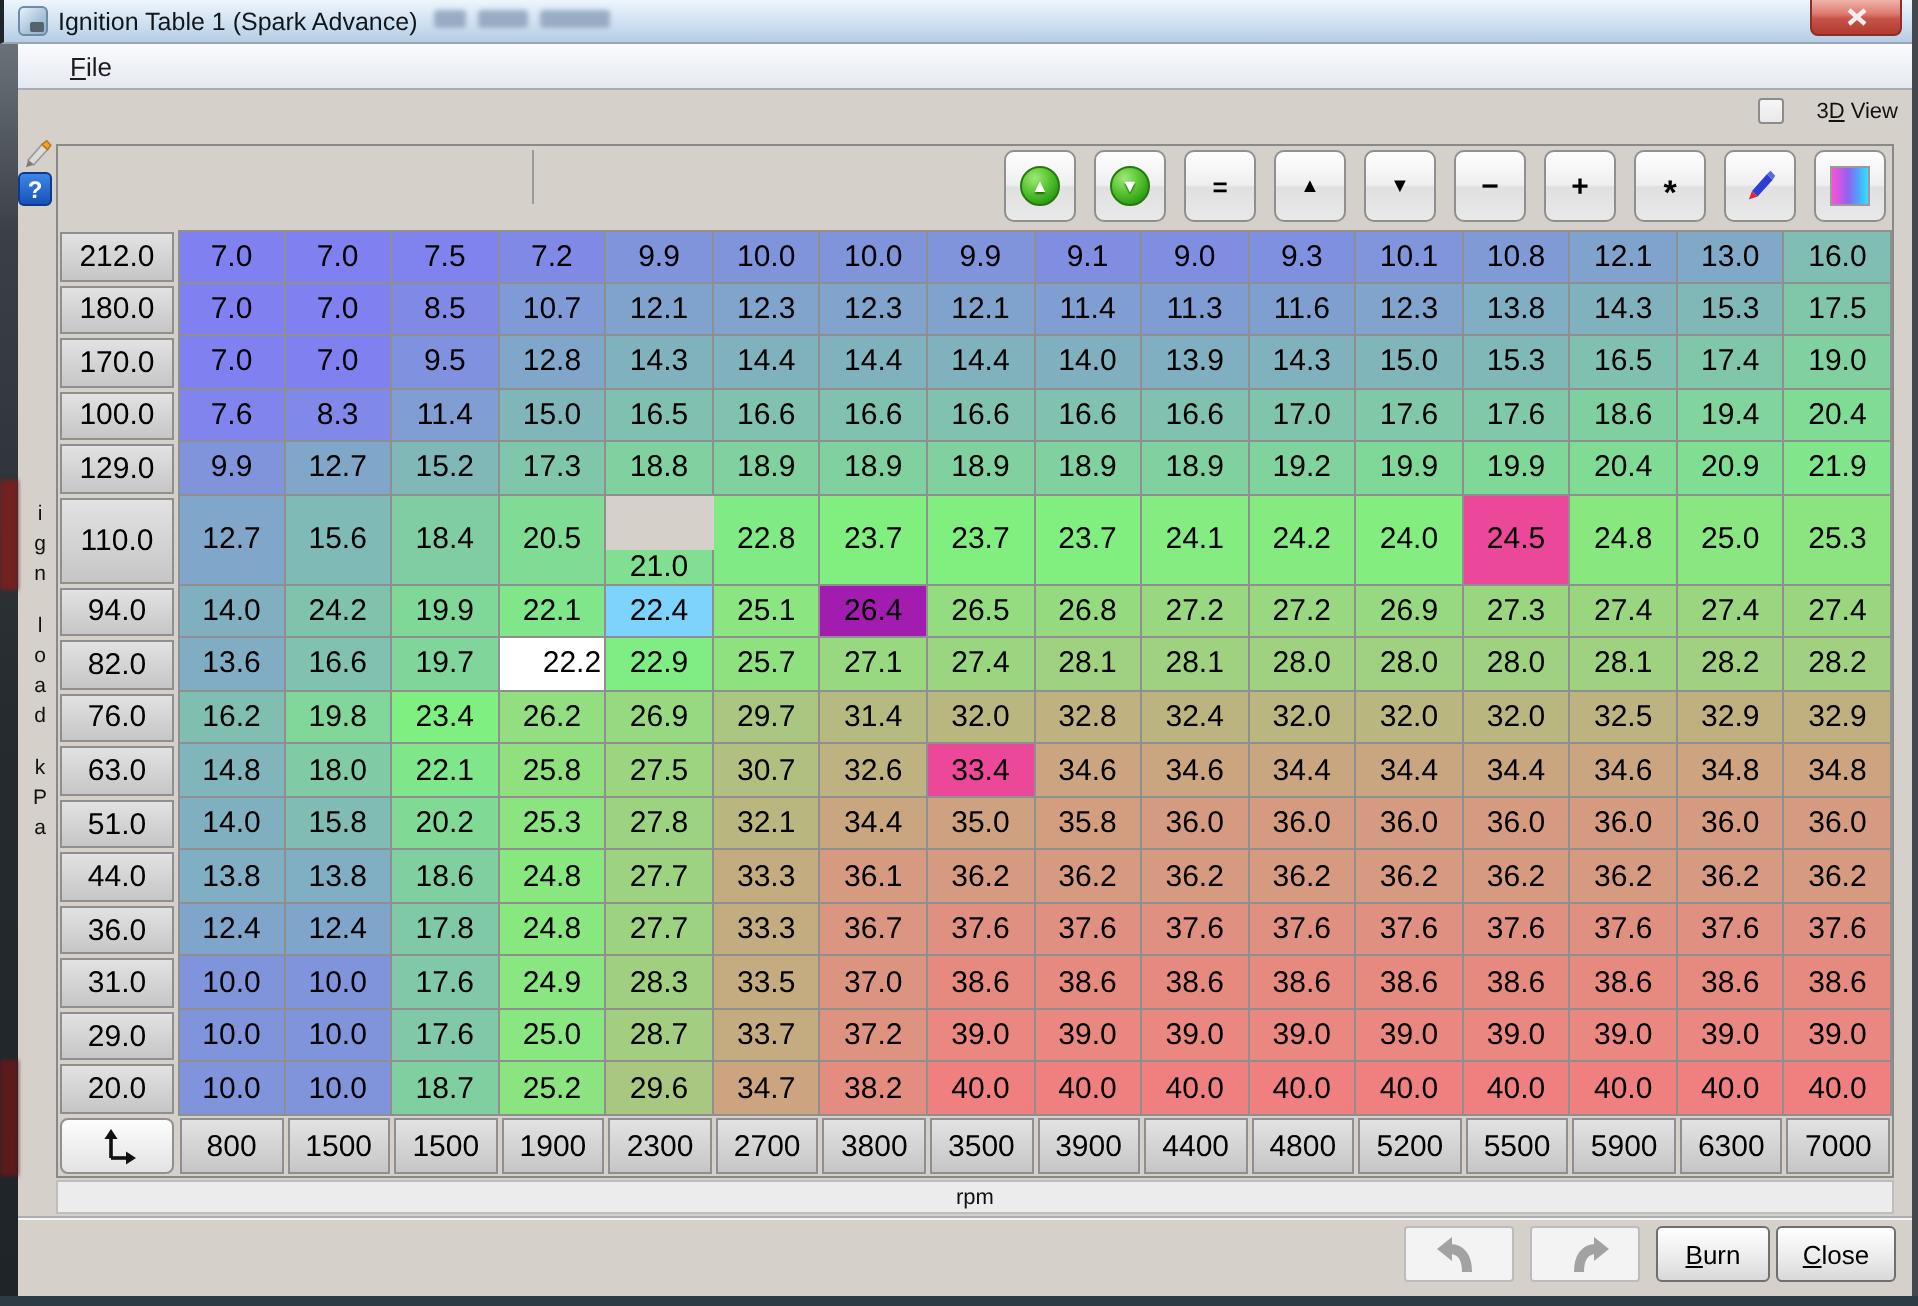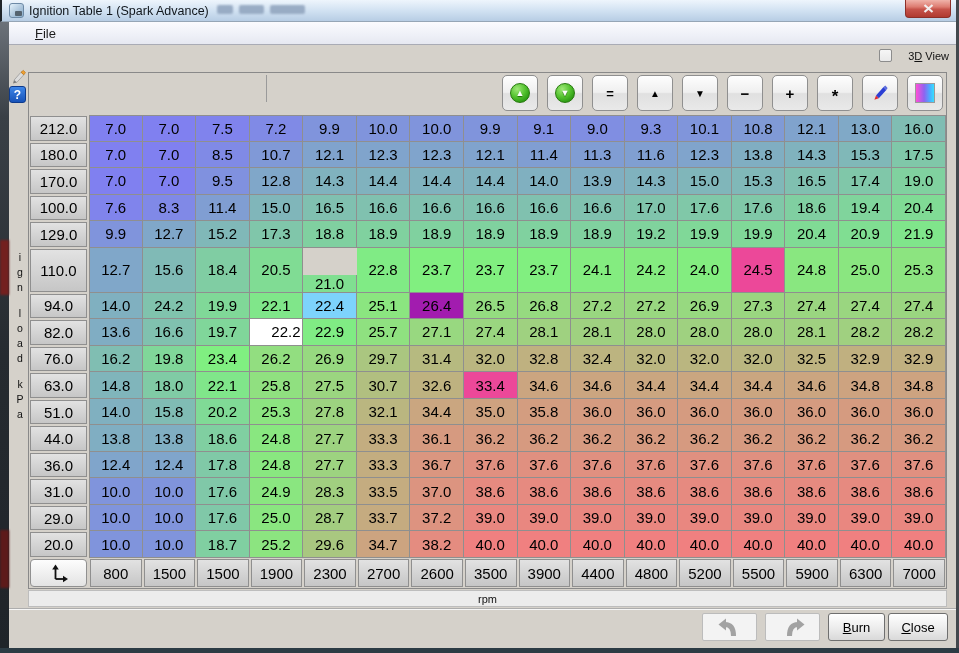--- a/index.html
+++ b/index.html
@@ -489,21 +489,21 @@
           <path d="M6.5 16 L14 16" stroke="#111" stroke-width="1.8" fill="none"></path>
           <polygon points="14,12.7 14,19.3 19,16" fill="#111"></polygon>
         </svg>
       </button>
       <div class="col-hdr">800</div>
       <div class="col-hdr">1500</div>
       <div class="col-hdr">1500</div>
       <div class="col-hdr">1900</div>
       <div class="col-hdr">2300</div>
       <div class="col-hdr">2700</div>
-      <div class="col-hdr">2600</div>
+      <div class="col-hdr">3800</div>
       <div class="col-hdr">3500</div>
       <div class="col-hdr">3900</div>
       <div class="col-hdr">4400</div>
       <div class="col-hdr">4800</div>
       <div class="col-hdr">5200</div>
       <div class="col-hdr">5500</div>
       <div class="col-hdr">5900</div>
       <div class="col-hdr">6300</div>
       <div class="col-hdr">7000</div>
     </div>

